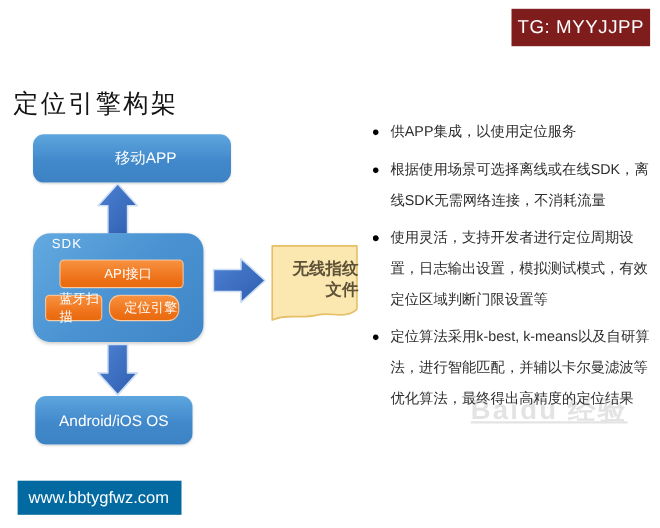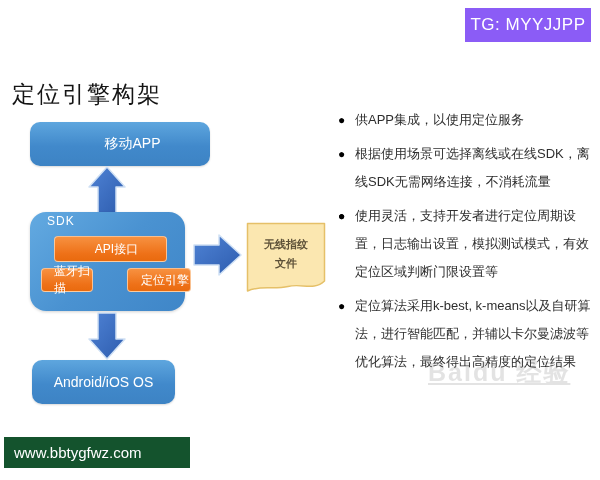--- a/index.html
+++ b/index.html
@@ -4,21 +4,21 @@
 <style>
   html,body{margin:0;padding:0;background:#e8e8e8;}
   #canvas{
     position:relative;width:600px;height:480px;background:#ffffff;
     overflow:hidden;margin:0 auto;
     font-family:"Liberation Sans","DejaVu Sans",sans-serif;
   }
   
   .tg-badge{
     position:absolute;left:465px;top:8px;width:126px;height:34px;
-    background:#8b5cf6;color:#fff;font-size:17px;
+    background:#7f1d1d;color:#fff;font-size:17px;
     display:flex;align-items:center;justify-content:center;letter-spacing:.5px;
   }
   
   .title{
     position:absolute;left:12px;top:79px;font-size:23px;font-weight:400;
     color:#141414;letter-spacing:2px;
   }
   
   .blue-box{
     position:absolute;border-radius:10px;
@@ -37,53 +37,53 @@
   .orange-btn{
     position:absolute;border-radius:4px;
     background:linear-gradient(180deg,#f79140 0%,#ee7118 70%,#e96a0e 100%);
     border:1px solid rgba(255,235,210,.65);
     color:#fff;font-size:12px;display:flex;align-items:center;justify-content:center;
     box-sizing:border-box;
     padding-left:12px;
   }
   .btn-api{left:24px;top:24px;width:113px;height:26px;}
   .btn-bt{left:11px;top:56px;width:52px;height:24px;}
-  .btn-pe{left:97px;top:56px;width:64px;height:24px;}
+  .btn-pe{left:69px;top:56px;width:64px;height:24px;border-radius:10px;}
   
   .arrow{position:absolute;}
   .arrow-up{left:88px;top:166px;}
   .arrow-down{left:88px;top:312px;}
   .arrow-right{left:193px;top:234px;}
   
   .doc{position:absolute;left:246px;top:222px;width:80px;height:74px;}
   .doc svg{position:absolute;left:0;top:0;}
   .doc-text{
-    position:absolute;left:0;top:13px;width:80px;text-align:center;
-    font-size:11px;line-height:19px;color:#5d5138;font-weight:700;
+    position:absolute;left:0;top:13px;width:80px;text-align:right;
+    font-size:15px;line-height:19px;color:#5d5138;font-weight:700;
   }
   
   .bullets{
     position:absolute;left:338px;top:106px;width:254px;z-index:2;
     list-style:none;margin:0;padding:0;
   }
   .bullets li{
     position:relative;padding-left:17px;margin-bottom:6px;
     font-size:13px;line-height:28px;color:#2e2e2e;
   }
   .bullet-dot{position:absolute;left:0;top:0;font-size:12px;color:#000;}
   
   .baidu-mark{
     position:absolute;left:428px;top:356px;z-index:1;
     font-size:25px;font-weight:700;color:#c8c8c8;opacity:.5;
     letter-spacing:2px;white-space:nowrap;text-decoration:underline;
   }
   
   .site-bar{
-    position:absolute;left:4px;top:437px;width:186px;height:31px;
-    background:#14532d;color:#fff;font-size:15px;
+    position:absolute;left:16px;top:437px;width:149px;height:31px;
+    background:#0369a1;color:#fff;font-size:15px;
     display:flex;align-items:center;padding-left:10px;box-sizing:border-box;
   }
 </style>
 </head>
 <body>
 
 <div id="canvas">
 
   <div class="tg-badge">TG: MYYJJPP</div>
 

